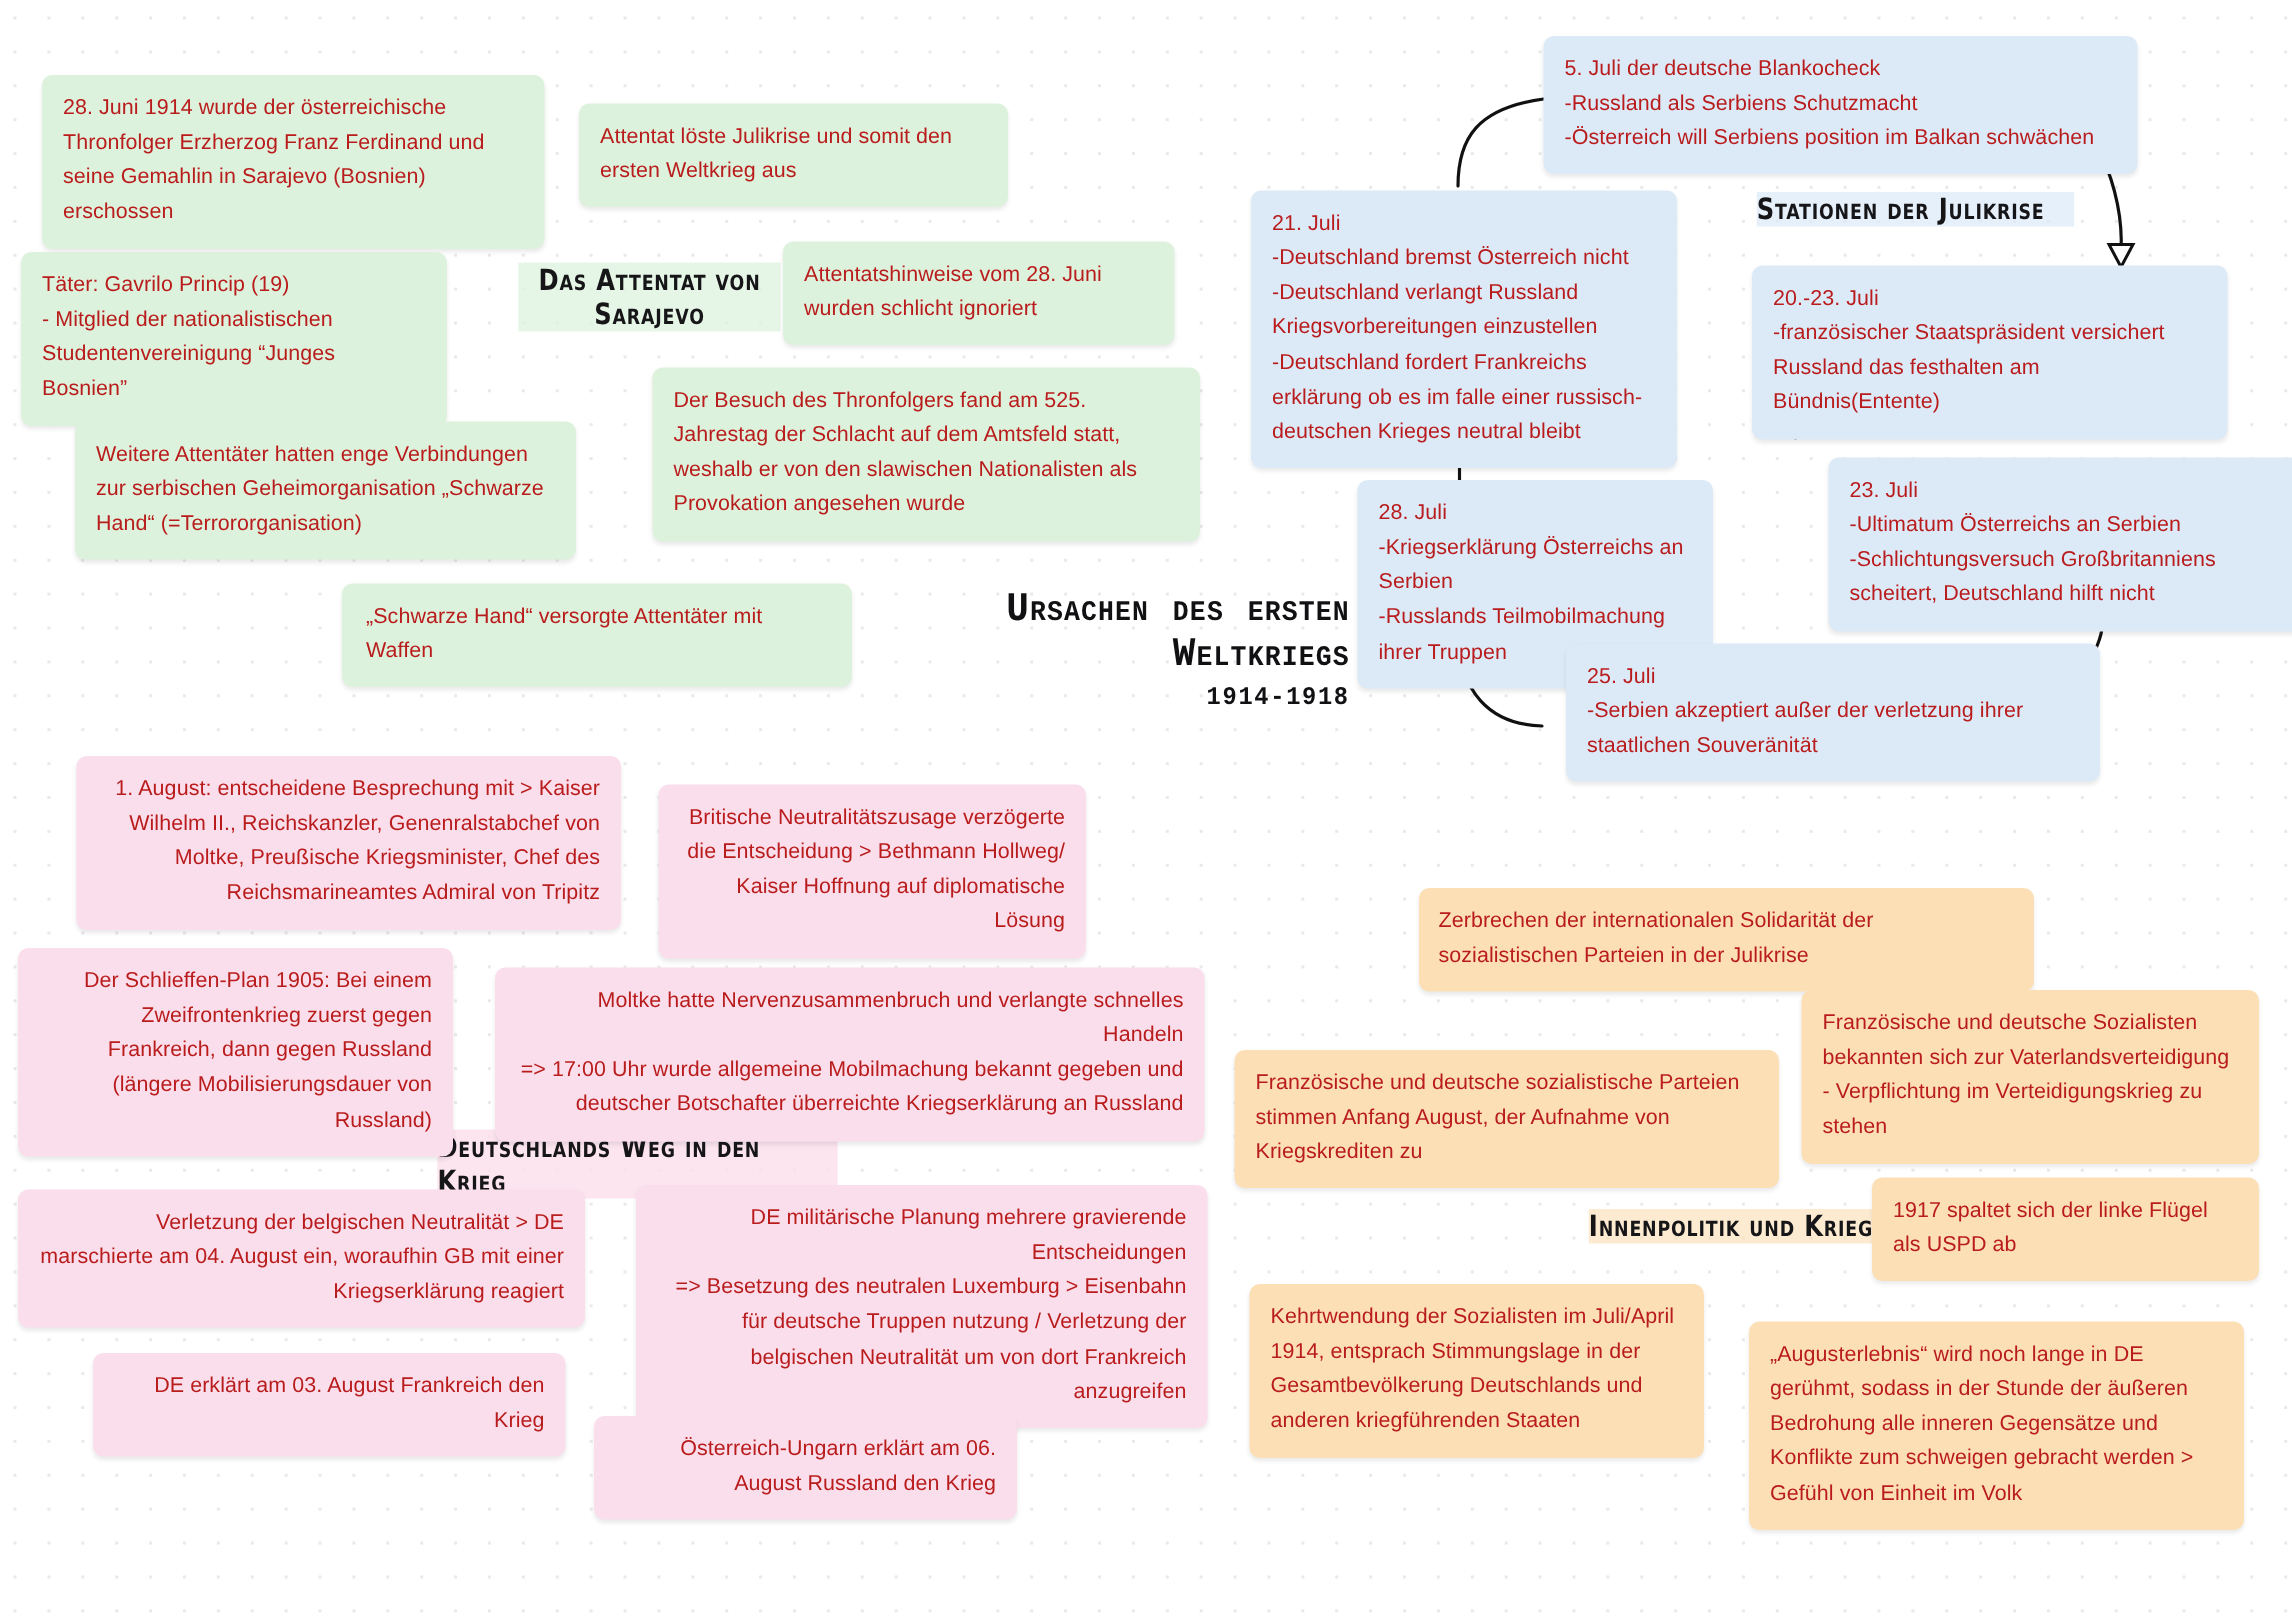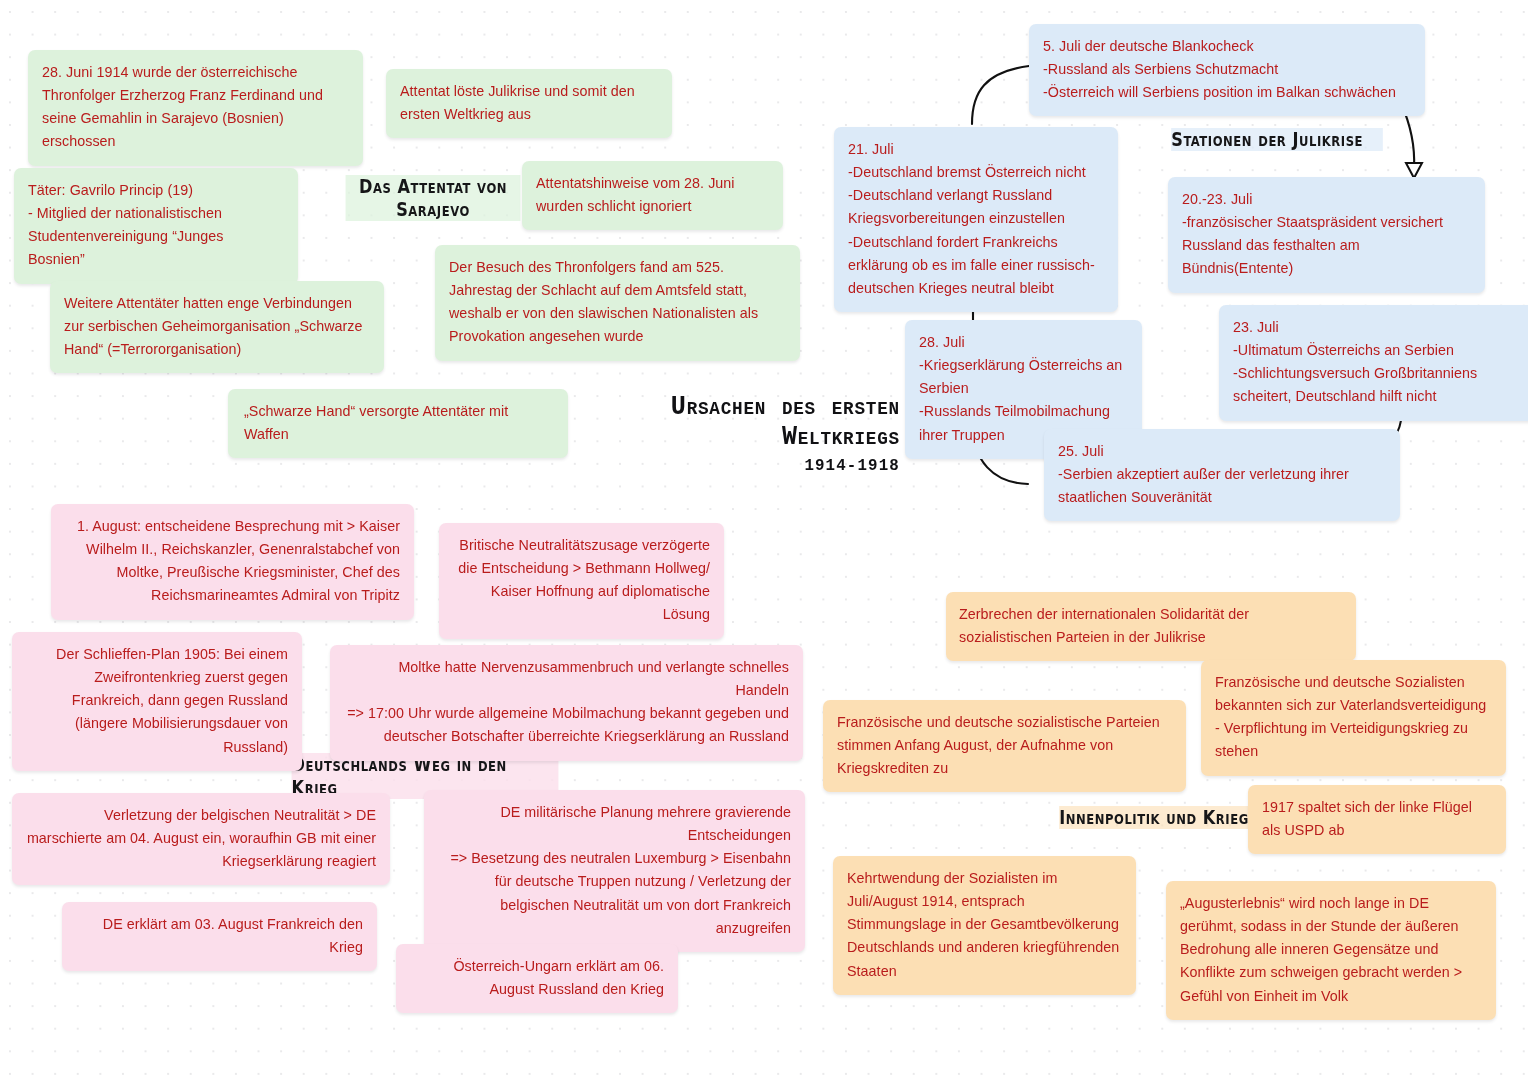--- a/index.html
+++ b/index.html
@@ -150,16 +150,16 @@
   <div class="card pink" style="left:12px; top:793px; width:378px;">Verletzung der belgischen Neutralität &gt; DE marschierte am 04. August ein, woraufhin GB mit einer Kriegserklärung reagiert</div>
   <div class="card pink" style="left:424px; top:790px; width:381px;">DE militärische Planung mehrere gravierende Entscheidungen
 =&gt; Besetzung des neutralen Luxemburg &gt; Eisenbahn für deutsche Truppen nutzung / Verletzung der belgischen Neutralität um von dort Frankreich anzugreifen</div>
   <div class="card pink" style="left:62px; top:902px; width:315px;">DE erklärt am 03. August Frankreich den Krieg</div>
   <div class="card pink" style="left:396px; top:944px; width:282px;">Österreich-Ungarn erklärt am 06. August Russland den Krieg</div>
 
   <div class="card orange" style="left:946px; top:592px; width:410px;padding-left:13px;">Zerbrechen der internationalen Solidarität der sozialistischen Parteien in der Julikrise</div>
   <div class="card orange" style="left:1201px; top:660px; width:305px;">Französische und deutsche Sozialisten bekannten sich zur Vaterlandsverteidigung - Verpflichtung im Verteidigungskrieg zu stehen</div>
   <div class="card orange" style="left:823px; top:700px; width:363px;">Französische und deutsche sozialistische Parteien stimmen Anfang August, der Aufnahme von Kriegskrediten zu</div>
   <div class="card orange" style="left:1248px; top:785px; width:258px;">1917 spaltet sich der linke Flügel als USPD ab</div>
-  <div class="card orange" style="left:833px; top:856px; width:303px;">Kehrtwendung der Sozialisten im Juli/August 1914, entsprach Stimmungslage in der Gesamtbevölkerung Deutschlands und anderen kriegführenden Staaten</div>
+  <div class="card orange" style="left:833px; top:856px; width:303px;">Kehrtwendung der Sozialisten im Juli/April 1914, entsprach Stimmungslage in der Gesamtbevölkerung Deutschlands und anderen kriegführenden Staaten</div>
   <div class="card orange" style="left:1166px; top:881px; width:330px;">„Augusterlebnis“ wird noch lange in DE gerühmt, sodass in der Stunde der äußeren Bedrohung alle inneren Gegensätze und Konflikte zum schweigen gebracht werden &gt; Gefühl von Einheit im Volk</div>
 
 </div>
 
 </body></html>

